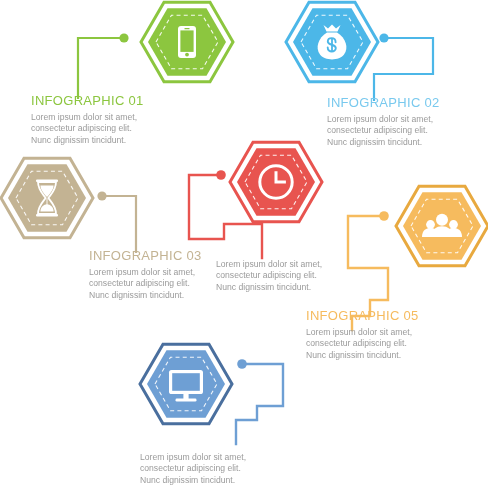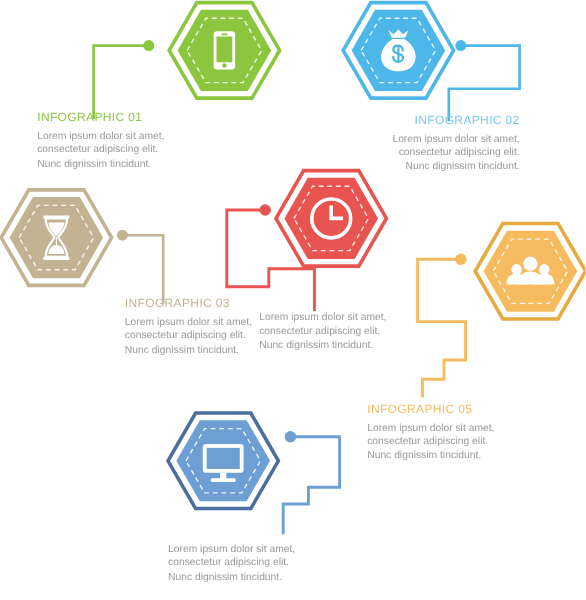--- a/index.html
+++ b/index.html
@@ -8,21 +8,21 @@
     background:#ffffff;
     font-family:"Liberation Sans", sans-serif;
     overflow:hidden;
     position:relative;
   }
   #stage{position:absolute;left:0;top:0;width:488px;height:500px;}
   svg#art{position:absolute;left:0;top:0;width:488px;height:500px;}
 
   .txt{position:absolute;}
   .txt .hd{
-    font-size:10px;
+    font-size:13px;
     letter-spacing:.3px;
     font-weight:400;
     white-space:nowrap;
     margin:0 0 4px 0;
     font-family:"Liberation Sans", sans-serif;
   }
   .txt .bd{
     font-size:8.6px;
     line-height:11.4px;
     color:#9a9a9a;
@@ -168,47 +168,47 @@
 
 <div class="txt" style="left:31px;top:93px;">
   <div class="hd" style="color:#8cc63f">INFOGRAPHIC 01</div>
   <div class="bd">
     <span>Lorem ipsum dolor sit amet,</span>
     <span>consectetur adipiscing elit.</span>
     <span>Nunc dignissim tincidunt.</span>
   </div>
 </div>
 
-<div class="txt" style="left:327px;top:95px;text-align:right;">
+<div class="txt" style="left:327px;top:95px;">
   <div class="hd" style="color:#79c9ee">INFOGRAPHIC 02</div>
   <div class="bd">
     <span>Lorem ipsum dolor sit amet,</span>
     <span>consectetur adipiscing elit.</span>
     <span>Nunc dignissim tincidunt.</span>
   </div>
 </div>
 
-<div class="txt" style="left:104px;top:248px;">
+<div class="txt" style="left:89px;top:248px;">
   <div class="hd" style="color:#c3b393">INFOGRAPHIC 03</div>
   <div class="bd">
     <span>Lorem ipsum dolor sit amet,</span>
     <span>consectetur adipiscing elit.</span>
     <span>Nunc dignissim tincidunt.</span>
   </div>
 </div>
 
 <div class="txt" style="left:216px;top:259px;">
   <div class="bd">
     <span>Lorem ipsum dolor sit amet,</span>
     <span>consectetur adipiscing elit.</span>
     <span>Nunc dignissim tincidunt.</span>
   </div>
 </div>
 
-<div class="txt" style="left:306px;top:336px;">
+<div class="txt" style="left:306px;top:308px;">
   <div class="hd" style="color:#f6bb5e">INFOGRAPHIC 05</div>
   <div class="bd">
     <span>Lorem ipsum dolor sit amet,</span>
     <span>consectetur adipiscing elit.</span>
     <span>Nunc dignissim tincidunt.</span>
   </div>
 </div>
 
 <div class="txt" style="left:140px;top:452px;">
   <div class="bd">

